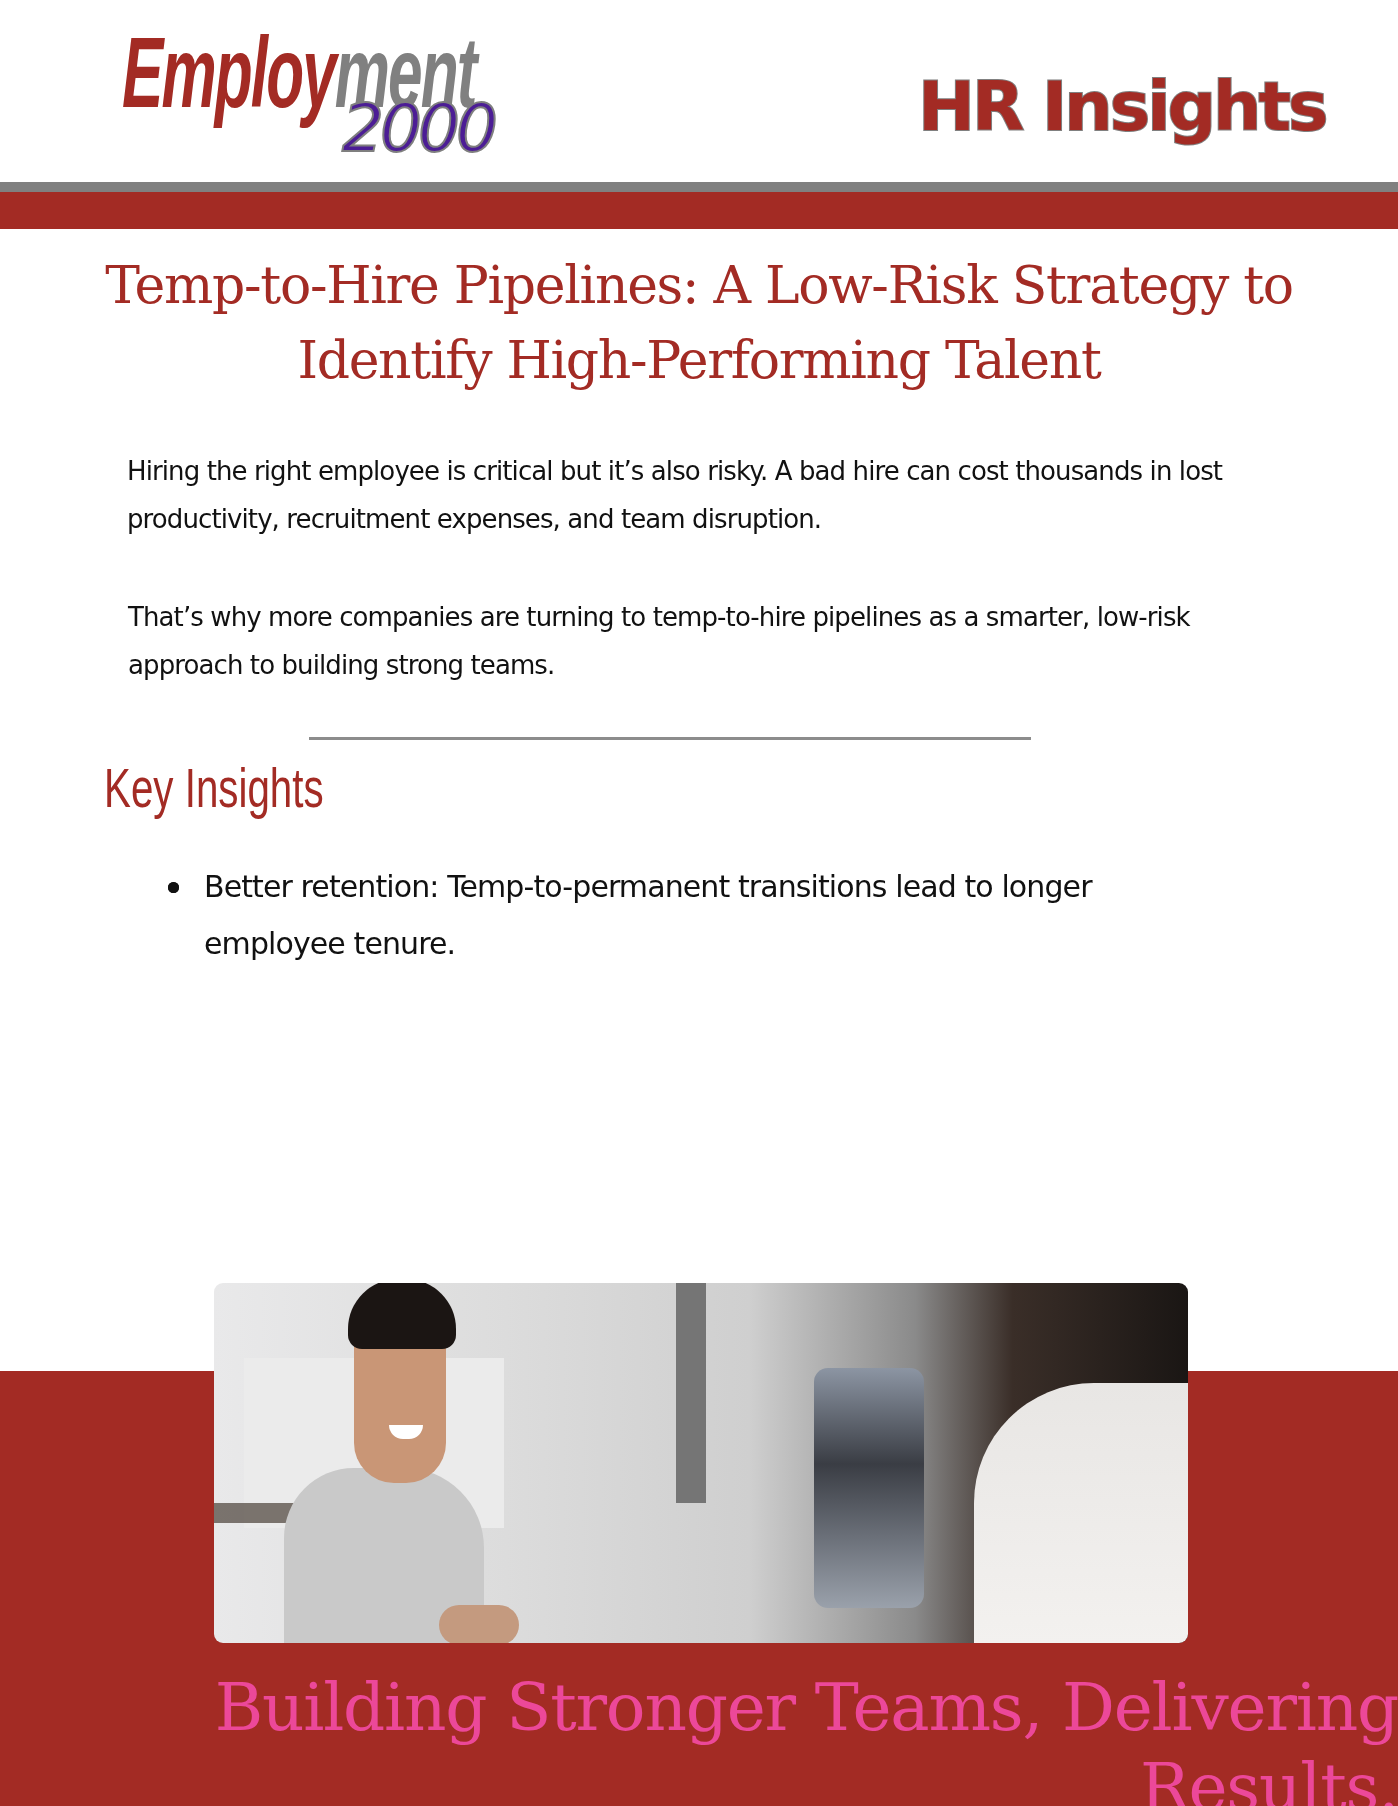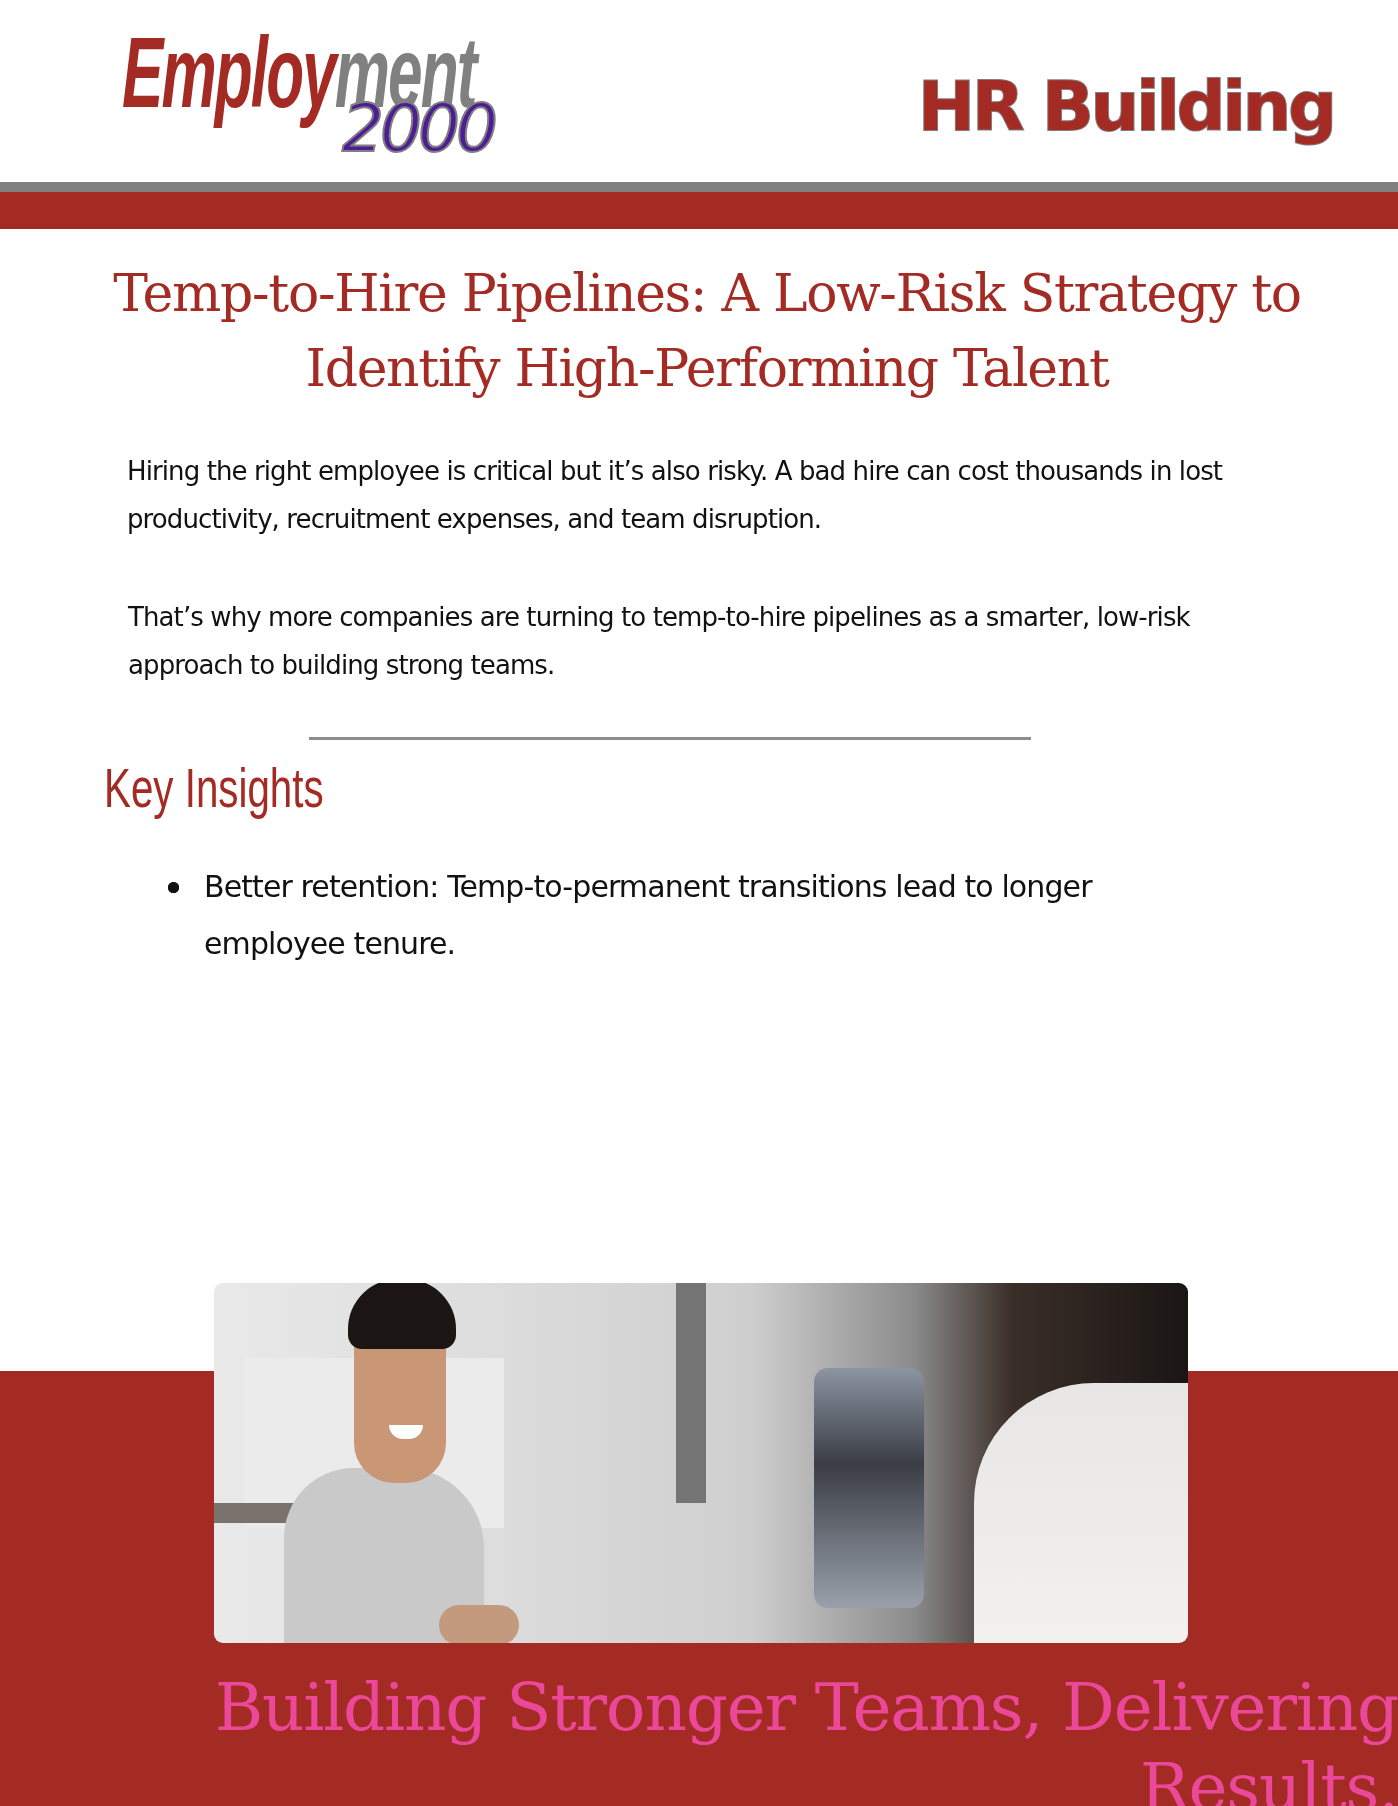--- a/index.html
+++ b/index.html
@@ -104,26 +104,26 @@
   }
 </style>
 </head>
 <body>
 
 <div class="abs logo">
   <div class="logo-word"><span class="logo-red">Employ</span><span class="logo-gray">ment</span></div>
   <div class="logo-year">2000</div>
 </div>
 
-<div class="abs hr-insights">HR Building</div>
+<div class="abs hr-insights">HR Insights</div>
 
 <div class="abs bar-gray"></div>
 <div class="abs bar-red"></div>
 
-<h1 class="abs title" style="margin:8px;font-weight:normal;">Temp-to-Hire Pipelines: A Low-Risk Strategy to Identify High-Performing Talent</h1>
+<h1 class="abs title" style="margin:0;font-weight:normal;">Temp-to-Hire Pipelines: A Low-Risk Strategy to Identify High-Performing Talent</h1>
 
 <p class="abs para p1" style="margin:0;">Hiring the right employee is critical but it’s also risky. A bad hire can cost thousands in lost productivity, recruitment expenses, and team disruption.</p>
 <p class="abs para p2" style="margin:1px;">That’s why more companies are turning to temp-to-hire pipelines as a smarter, low-risk approach to building strong teams.</p>
 
 <div class="abs divider"></div>
 
 <h2 class="abs section-h" style="margin:0;font-weight:normal;">Key Insights</h2>
 
 <ul class="abs bullets">
   <li><span class="dot"></span></li>

